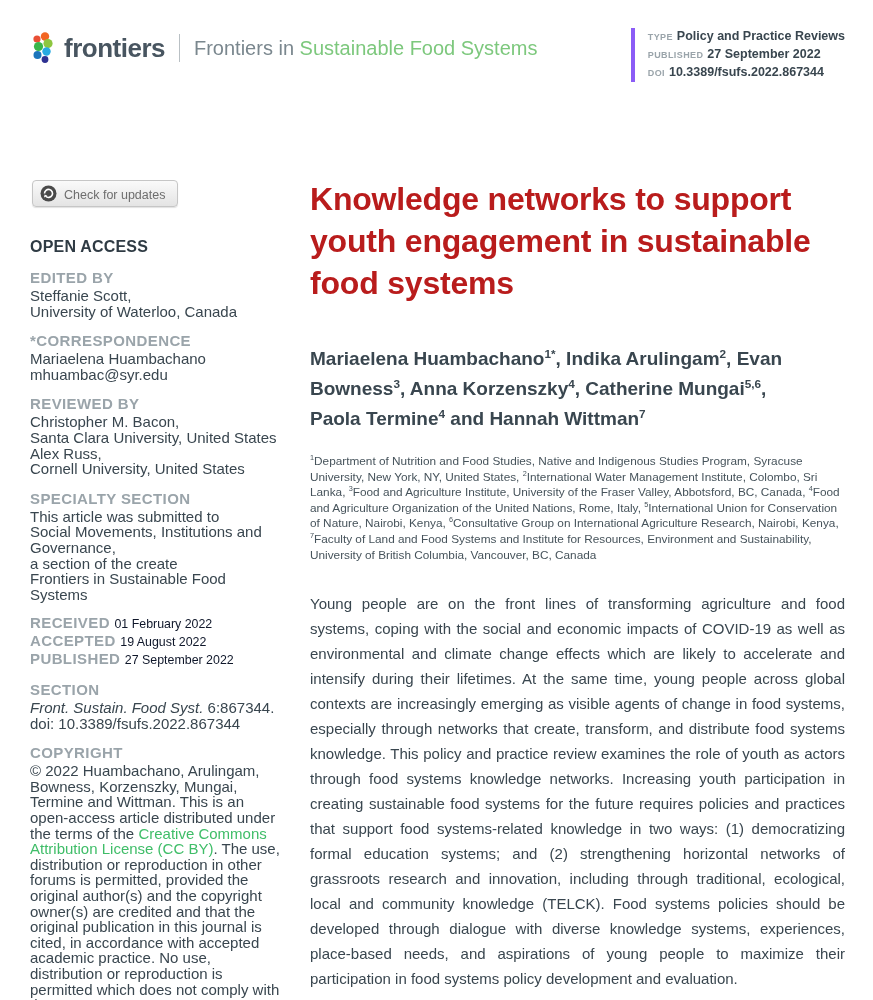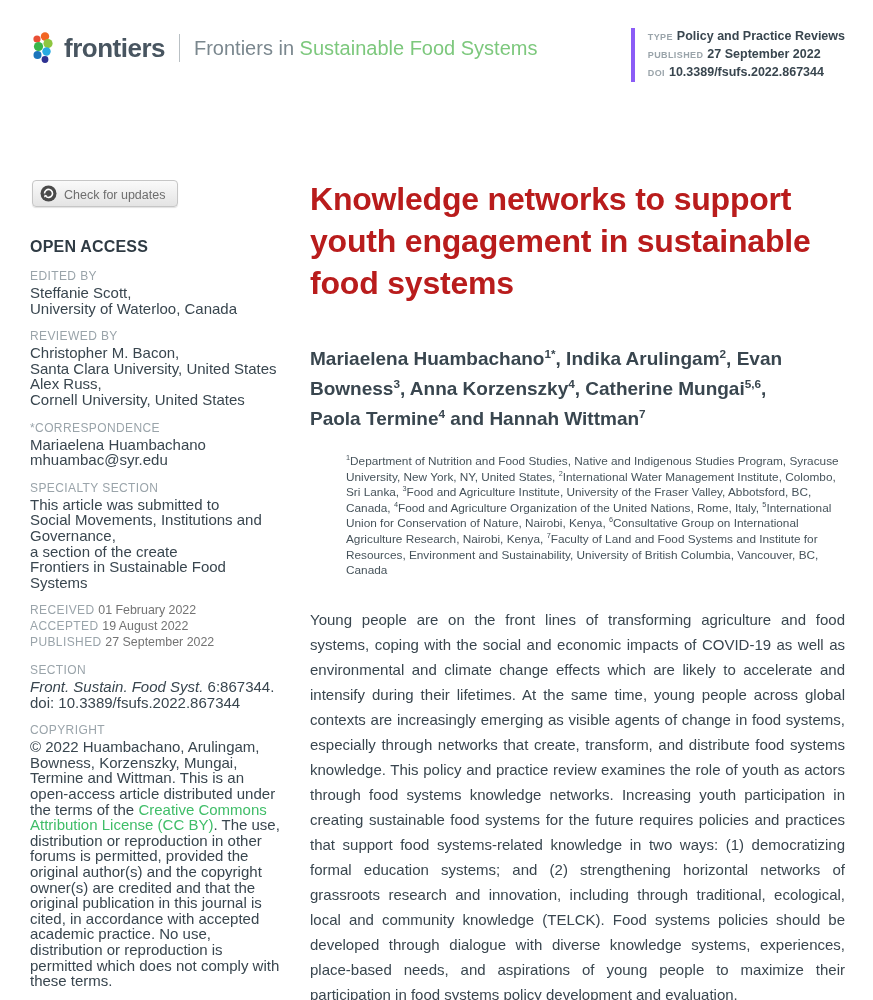--- a/index.html
+++ b/index.html
@@ -25,34 +25,34 @@
   .sidebar { width:252px; flex:none; margin-right:28px; }
   .main { flex:1; min-width:0; }
 
   
   .updates-btn { display:inline-flex; align-items:flex-end; gap:7px; padding:4px 12px 4px 7px;
     background:linear-gradient(#fafafa,#e4e4e4); border:1px solid #c6c6c6; border-radius:4px;
     box-shadow:0 1px 1px rgba(0,0,0,0.12); cursor:pointer; margin:2px 0 0 2px; }
   .updates-btn .btn-text { font-size:12.5px; color:#6e6e6e; }
   .open-access { font-size:16px; font-weight:bold; color:#2f3b44; margin-top:31px; letter-spacing:0.2px; }
   .side-block { margin-top:13px; }
-  .side-label { display:block; font-size:12px; font-weight:normal; color:#9aa4aa; letter-spacing:0.4px; margin-bottom:2px; }
+  .side-label { display:block; font-size:15px; font-weight:bold; color:#9aa4aa; letter-spacing:0.4px; margin-bottom:2px; }
   .side-label.inline { display:inline; margin:0; }
   .side-text { font-size:15px; line-height:15.6px; color:#39464f; }
   .pre { white-space:pre-line; }
   .date-row { font-size:12.4px; line-height:15.6px; }
-  .date-value { color:#737373;margin-top:12px; }
+  .date-value { color:#0f172a;margin-top:12px; }
   .italic { font-style:italic; }
   .green-link { color:#3fbd68; cursor:pointer; }
   sup { font-size:62%; line-height:0; vertical-align:super; }
 
   
   .title { font-size:32px; line-height:42px; font-weight:600; color:#b91c1c; letter-spacing:-0.2px; }
   .authors { margin-top:40px; font-size:19px; line-height:30px; font-weight:bold; color:#39464f; width:500px; }
-  .affiliations { margin-top:20px; font-size:11.8px; line-height:15.6px; color:#46535b; text-align:left;margin-left:36px; }
+  .affiliations { margin-top:20px; font-size:11.8px; line-height:15.6px; color:#46535b; text-align:left; }
   .abstract { margin-top:28px; font-size:15px; line-height:25px; color:#39464f; text-align:justify; }
 </style>
 </head>
 <body>
 
 <div class="page">
 
   <div class="header">
     <div class="brand-row">
       <svg class="logo-svg" viewBox="0 0 26 32">
@@ -97,31 +97,31 @@
 
       <div class="open-access">OPEN ACCESS</div>
 
       <div class="side-block">
         <span class="side-label">EDITED BY</span>
         <div class="side-text pre">Steffanie Scott,
 University of Waterloo, Canada</div>
       </div>
 
       <div class="side-block">
+        <span class="side-label">*CORRESPONDENCE</span>
+        <div class="side-text">Mariaelena Huambachano</div>
+        <div class="side-text">mhuambac@syr.edu</div>
+      </div>
+
+      <div class="side-block">
         <span class="side-label">REVIEWED BY</span>
         <div class="side-text pre">Christopher M. Bacon,
 Santa Clara University, United States
 Alex Russ,
 Cornell University, United States</div>
-      </div>
-
-      <div class="side-block">
-        <span class="side-label">*CORRESPONDENCE</span>
-        <div class="side-text">Mariaelena Huambachano</div>
-        <div class="side-text">mhuambac@syr.edu</div>
       </div>
 
       <div class="side-block">
         <span class="side-label">SPECIALTY SECTION</span>
         <div class="side-text pre">This article was submitted to
 Social Movements, Institutions and
 Governance,
 a section of the create
 Frontiers in Sustainable Food Systems</div>
       </div>

